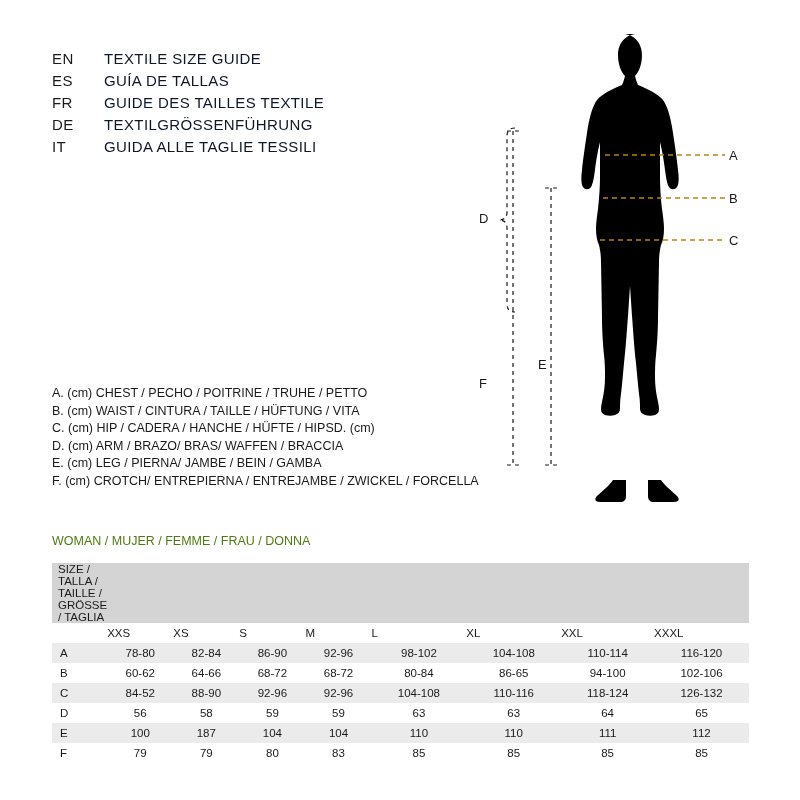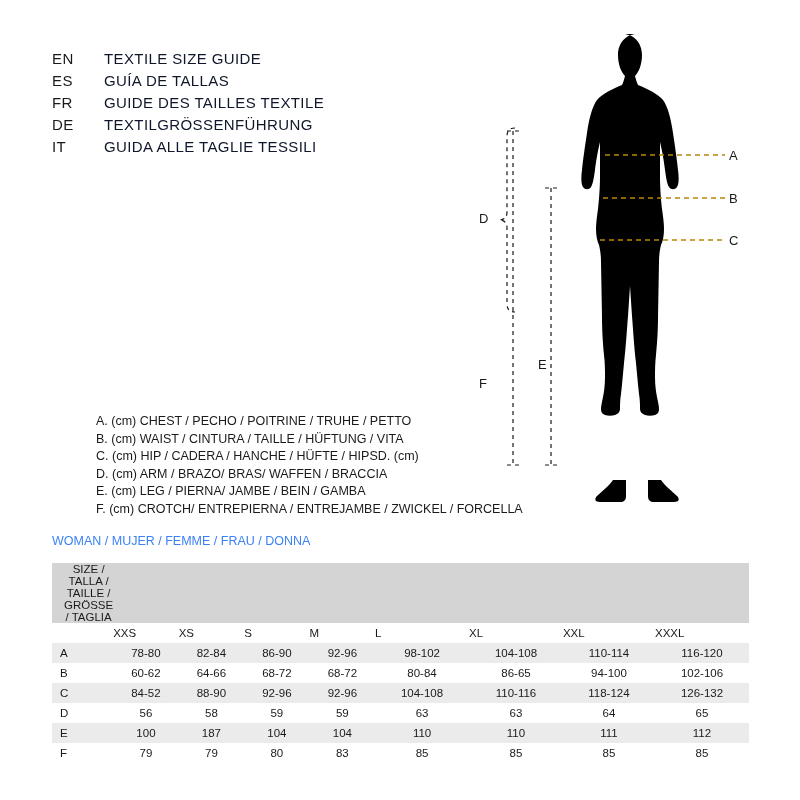--- a/index.html
+++ b/index.html
@@ -36,58 +36,57 @@
   }
   .title-text {
     font-size: 15px;
     color: #0f172a;
   }
 
   
   #legend-block {
     position: absolute;
     left: 52px;
-    top: 413px;
+    top: 385px;
     width: 480px;
-    margin-left: 44px;
   }
   .legend-row {
     font-size: 12.5px;
     line-height: 17.5px;
     color: #1a1a1a;
     white-space: nowrap;
   }
   #gender-label {
     position: absolute;
     left: 52px;
     top: 534px;
     font-size: 12.5px;
-    color: #3b82f6;
+    color: #4d7c0f;
   }
 
   
   #size-table {
     position: absolute;
     left: 52px;
     top: 563px;
     width: 697px;
     border-collapse: collapse;
     font-size: 11.5px;
   }
   #size-table td {
     padding: 0;
     height: 20px;
     text-align: center;
     color: #1a1a1a;
   }
   #size-table tr.head td {
     background: #d4d4d4;
     height: 22px;
-    text-align: center;
-    padding-left: 12px;
+    text-align: left;
+    padding-left: 6px;
     font-size: 11.5px;
   }
   #size-table tr.head td.head-sizes {
     text-align: center;
     padding-left: 0;
   }
   #size-table tr.alt td {
     background: #ebebeb;
   }
   #size-table td.rowlabel {

